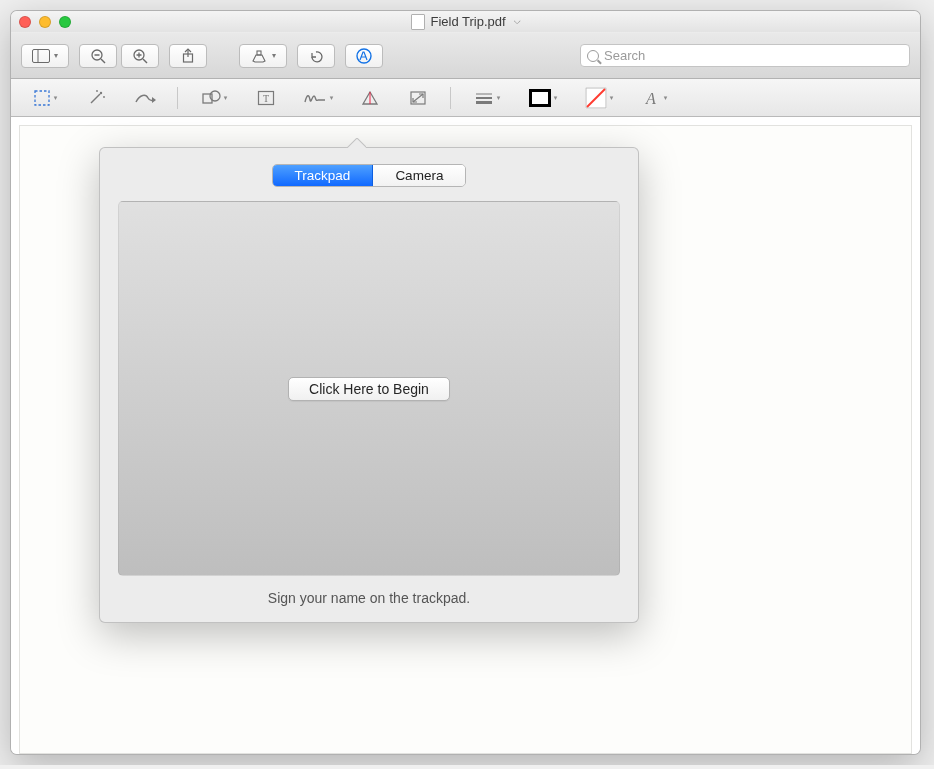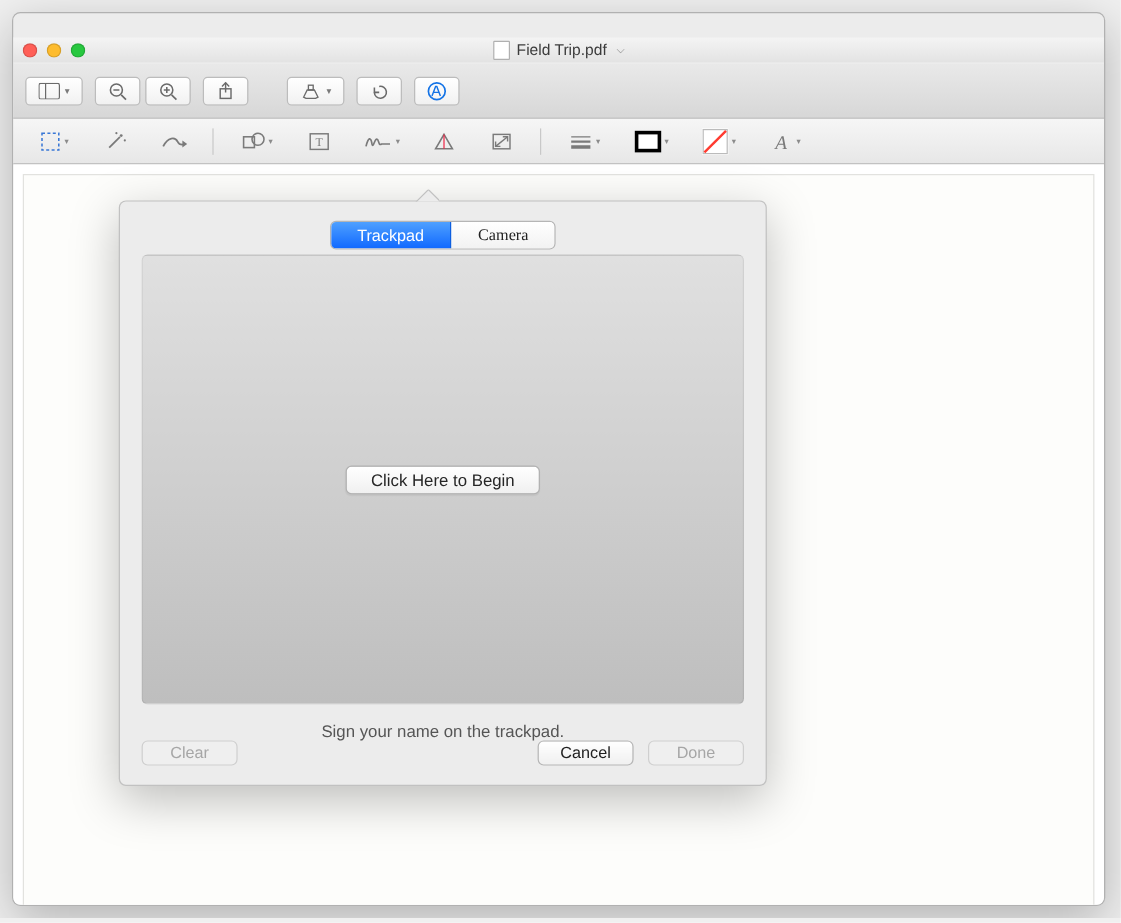--- a/index.html
+++ b/index.html
@@ -20,21 +20,20 @@
   }
   
   .titlebar {
     height: 22px;
     background: linear-gradient(#f4f4f4, #e3e3e3);
     display: flex;
     align-items: center;
     padding: 0 8px;
     position: relative;
     border-bottom: 1px solid rgba(0,0,0,0.03);
-    margin-top: 20px;
   }
   .traffic {
     display: flex;
     gap: 8px;
     align-items: center;
   }
   .dot {
     width: 12px; height: 12px; border-radius: 50%;
     border: 0.5px solid rgba(0,0,0,0.15);
   }
@@ -197,42 +196,42 @@
     top: 3px; left: 2px;
     width: 16px; height: 16px;
     transform: rotate(45deg);
     background: #ececec;
     border: 1px solid rgba(0,0,0,0.18);
   }
 
   .seg {
     display: flex;
     justify-content: center;
-    margin-bottom: 4px;
+    margin-bottom: 14px;
   }
   .seg-inner {
     display: flex;
     border: 1px solid #b5b5b5;
     border-radius: 5px;
     overflow: hidden;
     box-shadow: 0 1px 0 rgba(255,255,255,0.7) inset;
   }
   .seg-btn {
     padding: 3px 22px;
     font-size: 13.5px;
     background: linear-gradient(#ffffff, #f2f2f2);
     color: #222;
     cursor: pointer;
     border: none;
   }
   .seg-btn.active {
     background: linear-gradient(#4ea0ff, #1169ff);
     color: #fff;
   }
-  .seg-btn + .seg-btn { border-left: 1px solid #b5b5b5; font-family: Liberation Serif, serif; }
+  .seg-btn + .seg-btn { border-left: 1px solid #b5b5b5; }
   .seg-btn.active + .seg-btn { border-left-color: #0d5fe0; }
 
   .sign-area {
     height: 375px;
     border-radius: 5px;
     background: linear-gradient(#e0e0e0, #bebebe);
     border: 1px solid rgba(0,0,0,0.06) ;
     display: flex;
     align-items: center;
     justify-content: center;
@@ -349,20 +348,26 @@
         </svg>
     </div>
 
     <div class="tb-btn">
       <svg width="18" height="18">
           <circle cx="9" cy="9" r="7" fill="none" stroke="#1473e6" stroke-width="1.4"></circle>
           <path d="M5 13 L8 5 L9 5 L12 13 M6.3 10 L10.7 10" fill="none" stroke="#1473e6" stroke-width="1.2"></path>
         </svg>
     </div>
 
+    <div class="search-wrap">
+      <div class="searchbox">
+        <span class="mag"></span>
+        <span>Search</span>
+      </div>
+    </div>
   </div>
 
   <div class="markup-bar">
     <div class="mk withchev">
       <svg width="18" height="18">
           <rect x="2" y="2" width="14" height="14" fill="none" stroke="#3a78d6" stroke-width="1.3" stroke-dasharray="2.5 2"></rect>
         </svg>
       <span class="chev">▾</span>
     </div>
     <div class="mk">
@@ -459,22 +464,16 @@
           <button class="seg-btn">Camera</button>
         </div>
       </div>
 
       <div class="sign-area">
         <button class="begin-btn">Click Here to Begin</button>
       </div>
 
       <div class="sign-instr">Sign your name on the trackpad.</div>
 
-      <div class="pop-buttons">
-        <button class="pbtn disabled">Clear</button>
-        <div class="gap"></div>
-        <button class="pbtn">Cancel</button>
-        <button class="pbtn disabled">Done</button>
-      </div>
     </div>
   </div>
 
 </div>
 
 </body></html>

